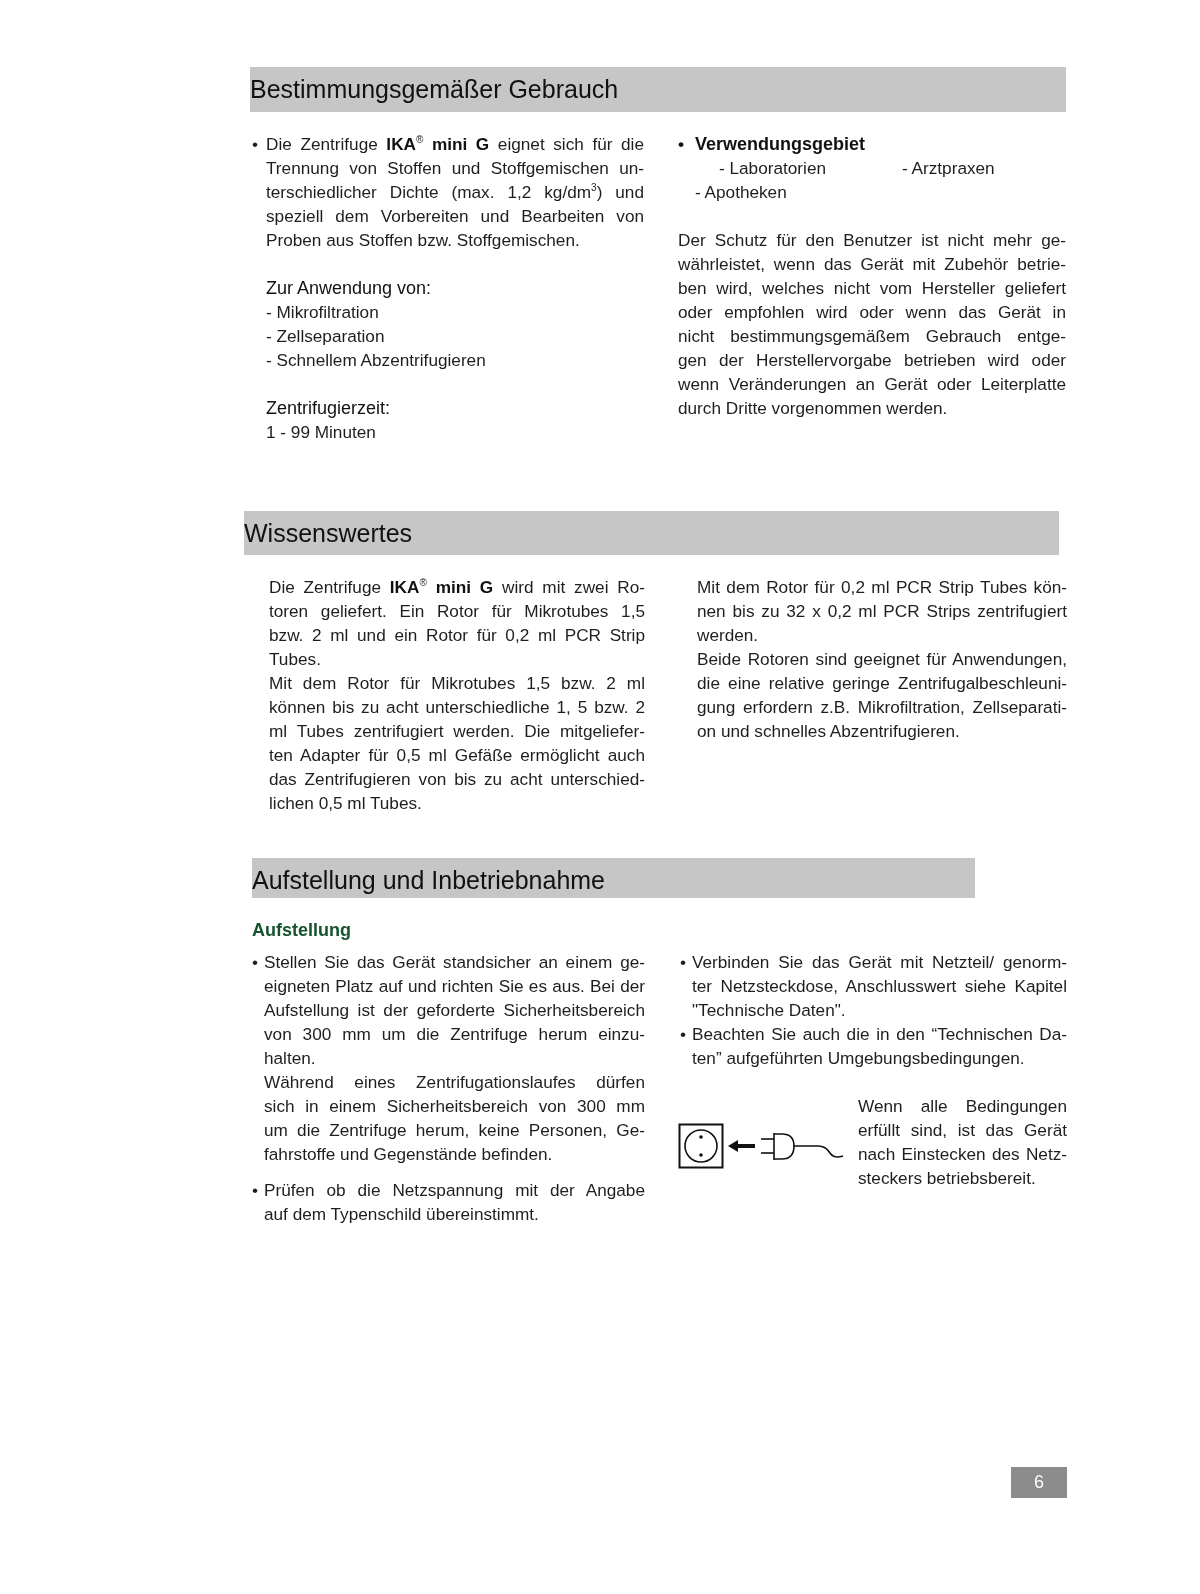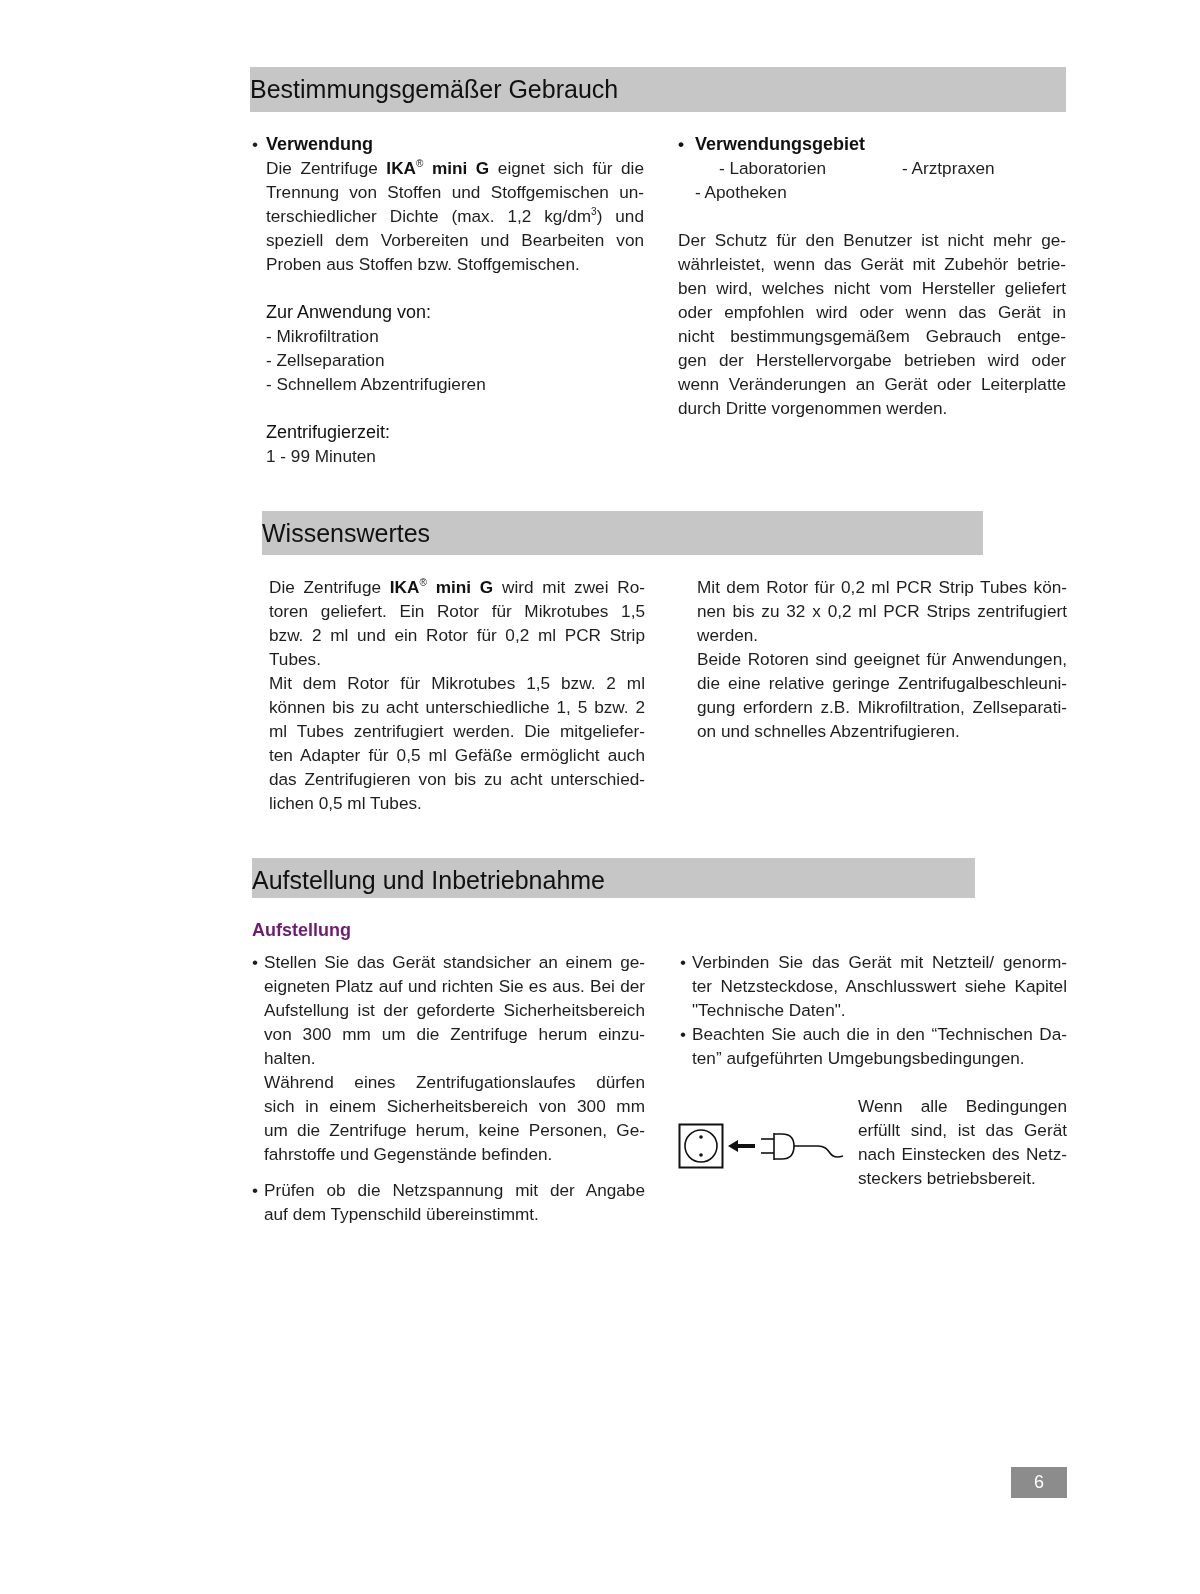--- a/index.html
+++ b/index.html
@@ -13,21 +13,21 @@
       box-sizing: border-box;
     }
     .col {
       position: absolute; font-size: 17.2px; line-height: 24px;
       font-family: "Liberation Sans", sans-serif; color: #1e1e1e;
     }
     .just-line { text-align: justify; text-align-last: justify; display: block; }
     .left-line { display: block; }
     b, .bold { font-weight: bold; color: #111; }
     .heading { font-weight: normal; color: #111; font-size: 18px; }
-    .sub-heading { font-weight: bold; font-size: 18px; color: #701a75; }
+    .sub-heading { font-weight: bold; font-size: 18px; color: #14532d; }
     .bullet-head { font-weight: bold; font-size: 18px; color: #111; }
     .gap { height: 24px; }
     .page-no {
       position: absolute; left: 1011px; top: 1467px; width: 56px; height: 31px;
       background: #8c8c8c; color: #ffffff; font-size: 18px; text-align: center;
       line-height: 31px; font-family: "Liberation Sans", sans-serif;
     }
     sup { font-size: 10px; line-height: 0; }
     .two-item { display: flex; margin-left: 24px; }
     .two-item span:first-child { width: 183px; display: inline-block; }
@@ -38,21 +38,20 @@
 <body>
 
 <div class="bar" style="left:250px; top:67px; width:816px; height:45px; line-height:45px;">
   <span>Bestimmungsgemäßer Gebrauch</span>
 </div>
 
 <div class="col" style="left:252px; top:132px; width:392px;">
   <div class="bullet-item">
     <span class="dot">•</span>
     <div style="padding-left:2px;">
-      <span class="left-line bullet-head">Verwendung</span>
       <span class="just-line"><span>Die Zentrifuge </span><b>IKA</b><sup>®</sup> <b>mini G</b><span> eignet sich für die</span></span>
       <span class="just-line">Trennung von Stoffen und Stoffgemischen un-</span>
       <span class="just-line"><span>terschiedlicher Dichte (max. 1,2 kg/dm</span><sup>3</sup><span>) und</span></span>
       <span class="just-line">speziell dem Vorbereiten und Bearbeiten von</span>
       <span class="left-line">Proben aus Stoffen bzw. Stoffgemischen.</span>
       <div class="gap"></div>
       <span class="left-line heading">Zur Anwendung von:</span>
       <span class="left-line">- Mikrofiltration</span>
       <span class="left-line">- Zellseparation</span>
       <span class="left-line">- Schnellem Abzentrifugieren</span>
@@ -77,21 +76,21 @@
   <span class="just-line">Der Schutz für den Benutzer ist nicht mehr ge-</span>
   <span class="just-line">währleistet, wenn das Gerät mit Zubehör betrie-</span>
   <span class="just-line">ben wird, welches nicht vom Hersteller geliefert</span>
   <span class="just-line">oder empfohlen wird oder wenn das Gerät in</span>
   <span class="just-line">nicht bestimmungsgemäßem Gebrauch entge-</span>
   <span class="just-line">gen der Herstellervorgabe betrieben wird oder</span>
   <span class="just-line">wenn Veränderungen an Gerät oder Leiterplatte</span>
   <span class="left-line">durch Dritte vorgenommen werden.</span>
 </div>
 
-<div class="bar" style="left:262px; top:511px; width:721px; height:44px; line-height:44px;">
+<div class="bar" style="left:244px; top:511px; width:815px; height:44px; line-height:44px;">
   <span>Wissenswertes</span>
 </div>
 
 <div class="col" style="left:269px; top:575px; width:376px;">
   <span class="just-line"><span>Die Zentrifuge </span><b>IKA</b><sup>®</sup> <b>mini G</b><span> wird mit zwei Ro-</span></span>
   <span class="just-line">toren geliefert. Ein Rotor für Mikrotubes 1,5</span>
   <span class="just-line">bzw. 2 ml und ein Rotor für 0,2 ml PCR Strip</span>
   <span class="left-line">Tubes.</span>
   <span class="just-line">Mit dem Rotor für Mikrotubes 1,5 bzw. 2 ml</span>
   <span class="just-line">können bis zu acht unterschiedliche 1, 5 bzw. 2</span>

